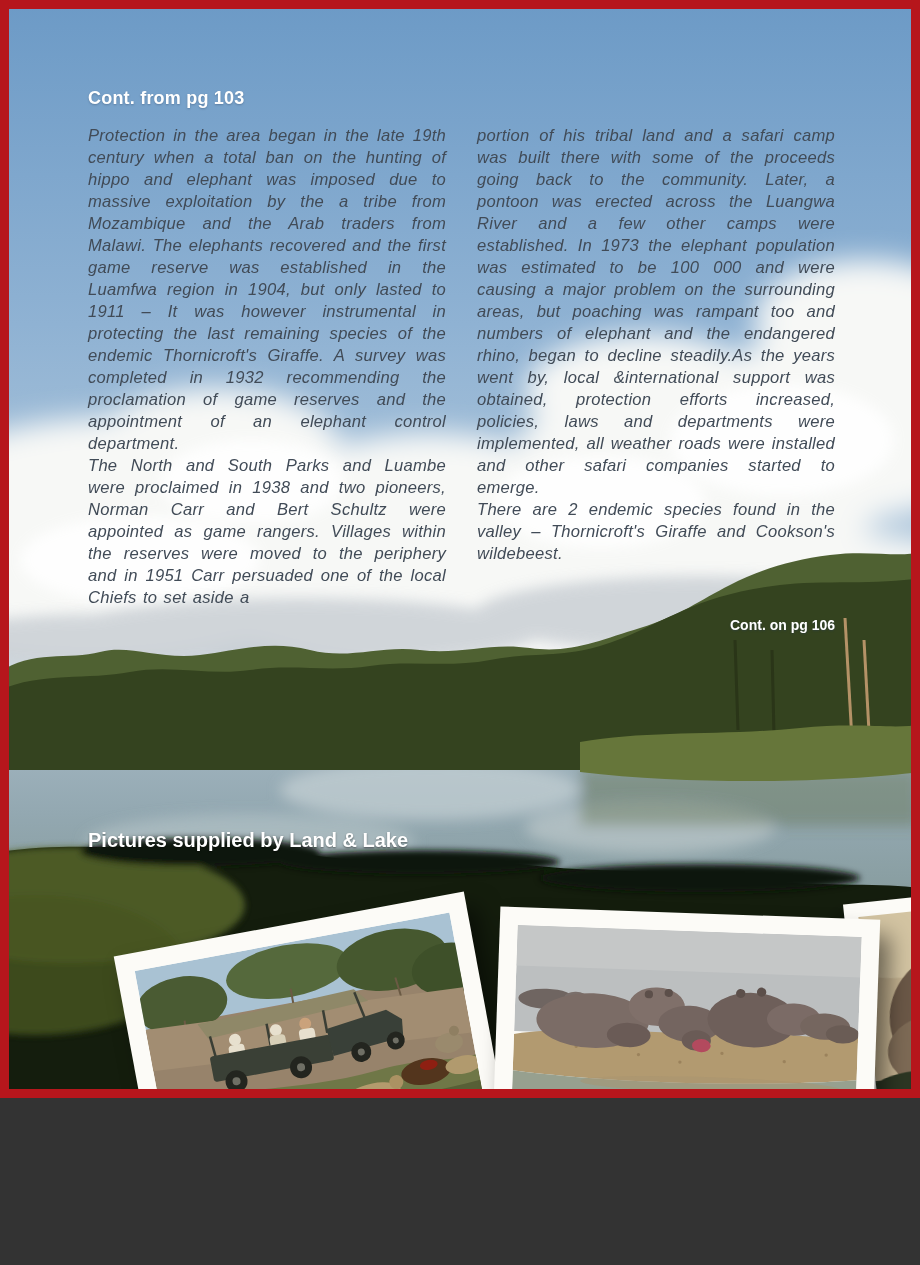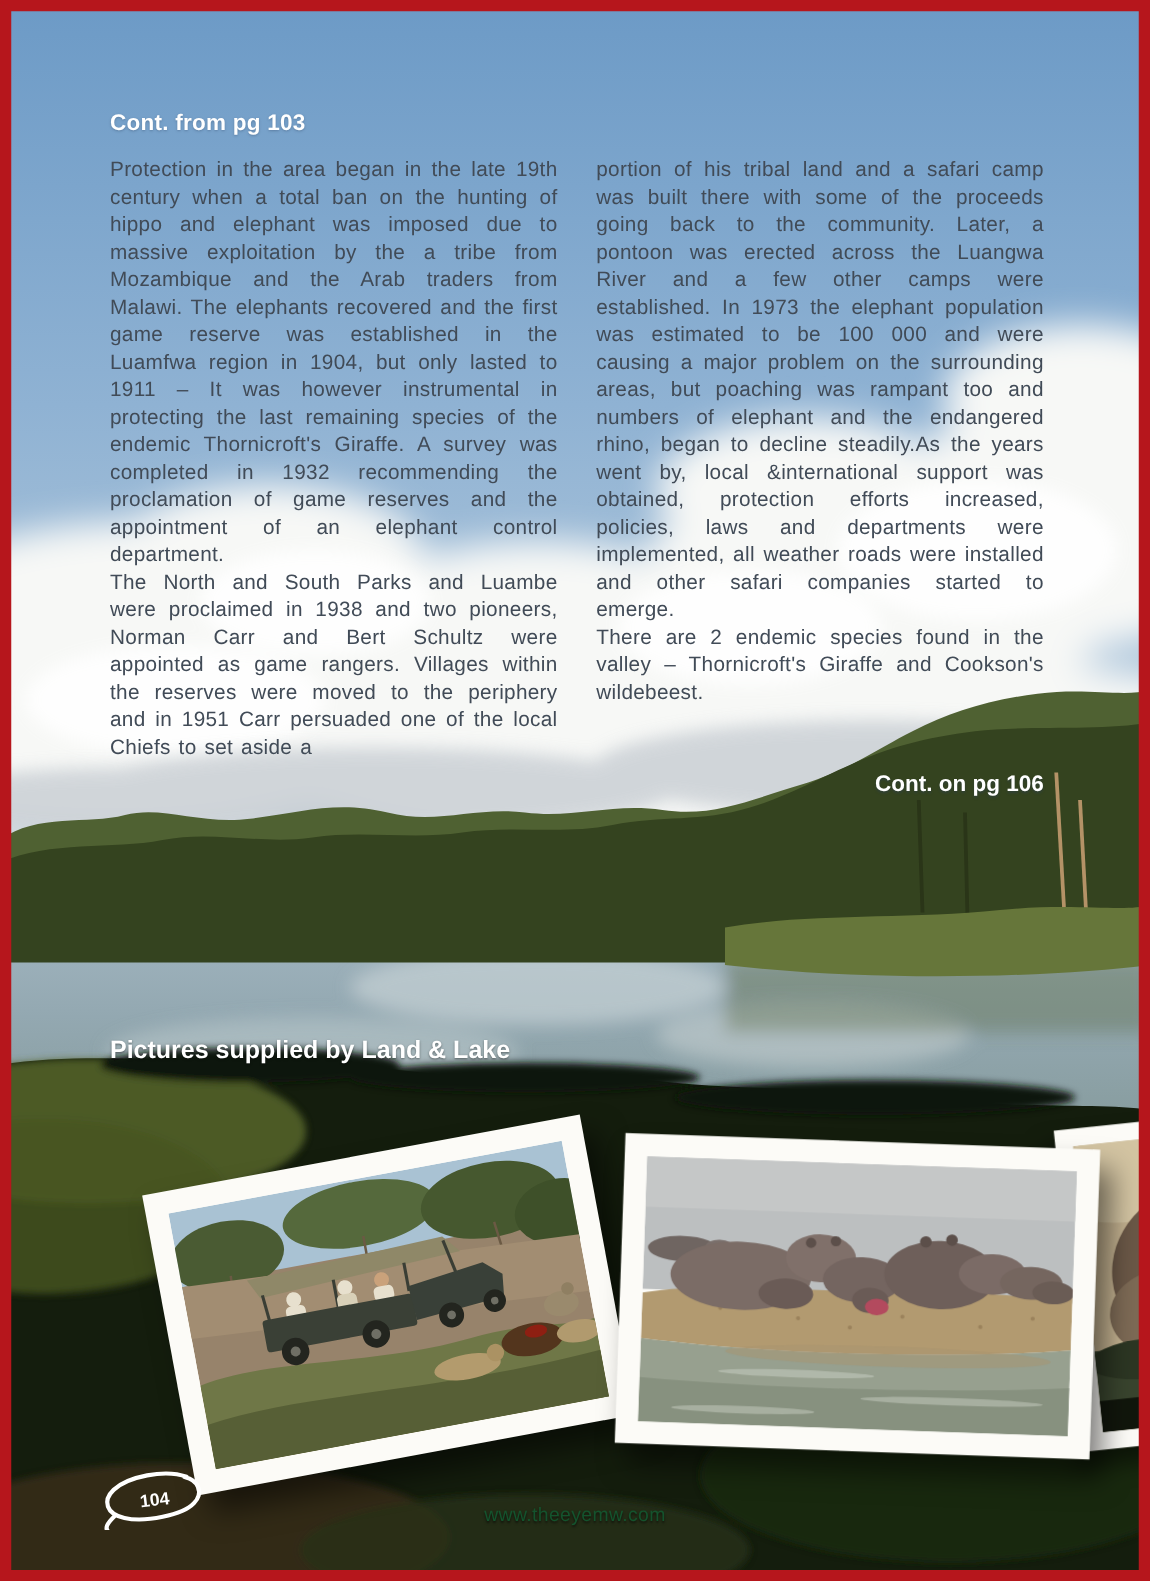--- a/index.html
+++ b/index.html
@@ -1,17 +1,17 @@
 <!DOCTYPE html>
 <html><head>
 <meta charset="utf-8">
 <style>
   html,body { margin:0; padding:0; background:#333; }
   .page {
-    position:relative; width:920px; height:1265px; overflow:hidden;
+    position:relative; width:920px; height:1098px; overflow:hidden;
     font-family:"Liberation Sans", sans-serif;
     background:#7ea6cc;
   }
   .page::after { 
     content:""; position:absolute; inset:0; border:9px solid #b6161c;
     pointer-events:none; z-index:50;
   }
   .bg { position:absolute; inset:0; z-index:0; }
 
   .cont-from {
@@ -19,26 +19,26 @@
     color:#fff; font-weight:bold; font-size:18px; letter-spacing:.2px;
     text-shadow:0 1px 2px rgba(40,60,90,.35);
   }
   .columns {
     position:absolute; left:88px; top:125px; width:747px; z-index:10;
     display:flex; gap:31px;
   }
   .col { width:358px; }
   .col p {
     margin:0; color:#414b57; font-size:16.6px; line-height:22px;
-    text-align:justify; letter-spacing:.25px; word-spacing:1.5px;
+    text-align:justify; letter-spacing:.25px; word-spacing:1.5px;font-style:italic;
   }
   .col p + p { }
   .cont-on {
     position:absolute; top:617px; right:85px; z-index:10;
-    color:#fff; font-weight:bold; font-size:18px;
+    color:#fff; font-weight:bold; font-size:14px;
     text-shadow:0 1px 2px rgba(40,60,90,.4);
   }
   .credit {
     position:absolute; left:88px; top:829px; z-index:10;
     color:#fff; font-weight:bold; font-size:20px;
     text-shadow:0 1px 2px rgba(0,0,0,.45);
   }
 
   .polaroid {
     position:absolute; background:#fcfbf7; box-sizing:border-box;

